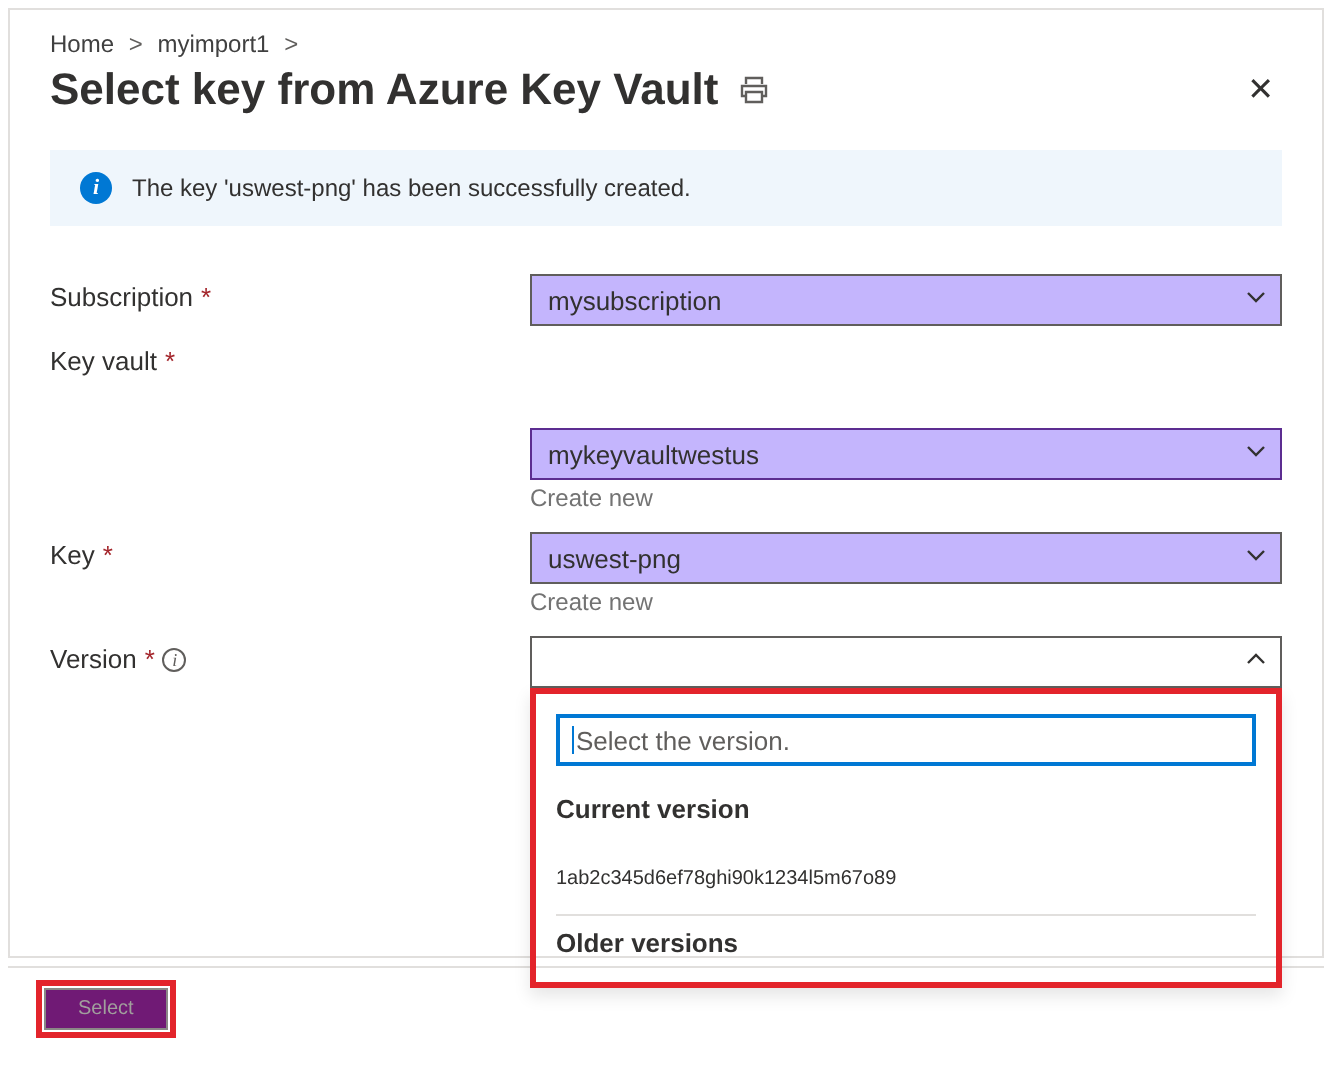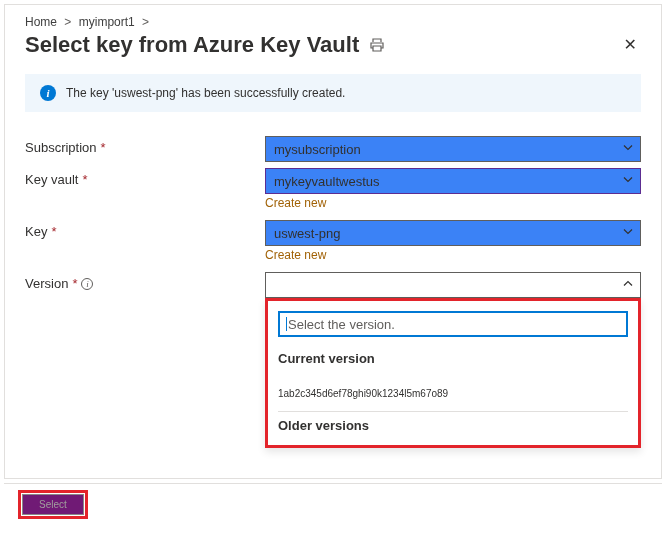--- a/index.html
+++ b/index.html
@@ -57,29 +57,29 @@
     padding-top: 4px;
     display: flex; align-items: center; gap: 4px;
   }
   .req { color: #a4262c; }
   .field-col { flex: 1; }
   .select {
     width: 100%; height: 26px;
     border: 1px solid #605e5c;
     padding: 0 24px 0 8px;
     font-size: 13px; font-family: inherit;
-    background: #3b82f6;
+    background: #c4b5fd;
     display: flex; align-items: center;
     position: relative;
   }
   .select.open { background:#fff; }
   .select .chev {
     position: absolute; right: 6px; top: 50%; transform: translateY(-50%);
   }
-  .createnew { font-size: 12px; color: #a16207; margin-top: 2px; cursor:pointer; display:inline-block; }
+  .createnew { font-size: 12px; color: #737373; margin-top: 2px; cursor:pointer; display:inline-block; }
   .info-dot {
     width: 12px; height: 12px; border: 1px solid #605e5c; border-radius: 50%;
     display:inline-flex; align-items:center; justify-content:center;
     font-size: 9px; color:#605e5c; font-family: Georgia, serif; font-style: italic;
   }
   .dropdown-panel {
     border: 3px solid #e3242b;
     margin-top: 0;
     padding: 10px 10px 4px 10px;
     position: relative;
@@ -162,21 +162,21 @@
       </div>
     </div>
   </div>
 
   <div class="form-row">
     <div class="form-label">
       <span>Key vault</span>
       <span class="req">*</span>
     </div>
     <div class="field-col">
-      <div class="select" style="border-color:#5c2d91;">
+      <div class="select" style="border-color:#5c2d91;margin-top:45px;">
         <span>mykeyvaultwestus</span>
         <span class="chev">
           <svg class="chev-svg" viewBox="0 0 12 12">
               <path fill="none" stroke="#323130" stroke-width="1.2" d="M2 4l4 4 4-4"></path>
             </svg>
         </span>
       </div>
       <span class="createnew">Create new</span>
     </div>
   </div>

